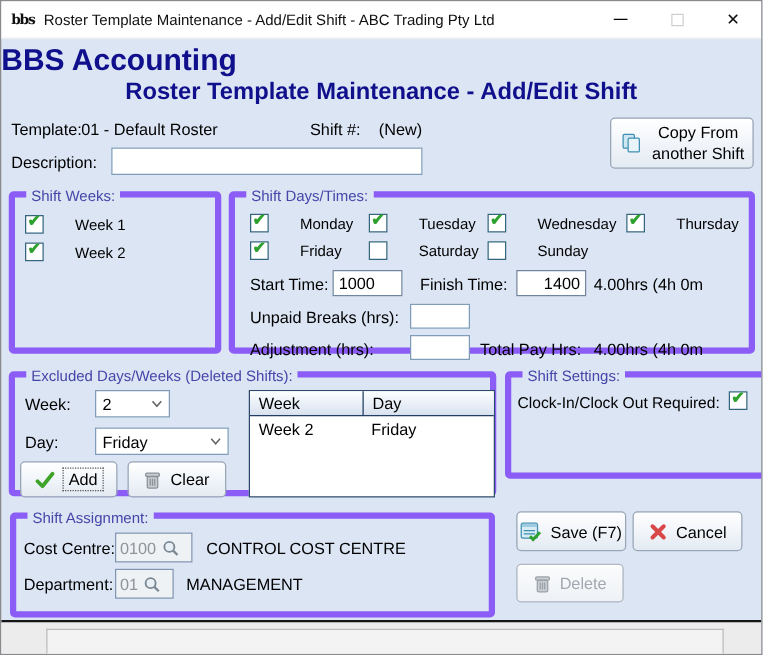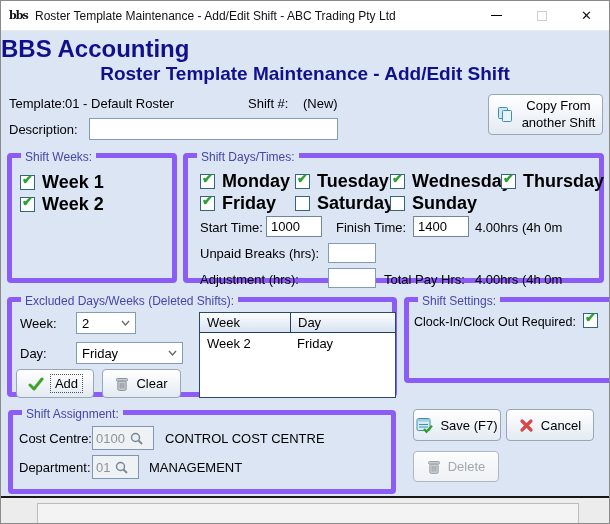--- a/index.html
+++ b/index.html
@@ -37,21 +37,21 @@
           border:1px solid #7F9DB9; font-family:"Liberation Sans",sans-serif; }
   .tin.dark { border-color:#70859E; }
   .group { position:absolute; border:5px solid #8b5cf6; border-radius:4px; }
   .gtitle { position:absolute; top:-8px; left:9px; background:#DBE5F4; padding:0 4px;
             font-size:12px; color:#4646A8; white-space:nowrap; }
   .cbrow { position:absolute; display:flex; align-items:center; }
   .cb { position:relative; width:15px; height:15px; background:#fff;
         border:1px solid #33657F; flex:0 0 auto; }
   .cb .mark { position:absolute; left:1px; top:-3px; font-size:13px; line-height:1;
               font-weight:700; color:#2EA02E; }
-  .cblabel { font-size:18px; font-weight:700; margin-left:7px; white-space:nowrap; }
+  .cblabel { font-size:12px; font-weight:400; margin-left:25px; white-space:nowrap; }
   .select { position:absolute; background:#fff; border:1px solid #7F9DB9;
             display:flex; align-items:center; justify-content:space-between;
             font-size:13px; padding:0 5px; }
   .btn { position:absolute; display:flex; align-items:center; justify-content:center;
          gap:7px; font-size:13px; color:#000; border:1px solid #98A6B6; border-radius:4px;
          background:linear-gradient(180deg,#ffffff 0%,#f0f4f9 55%,#E3EAF2 100%);
          box-shadow:inset 0 1px 0 #fff; }
   .btn.disabled { color:#A3A8B0; border-color:#AFB7C1;
          background:linear-gradient(180deg,#FBFCFD,#EEF1F5); }
   .focusline { outline:1px dotted #555; padding:1px 4px; }
@@ -176,21 +176,21 @@
     <div class="cbrow" style="left:202px; top:35px;">
       <span class="cb">
           <span class="mark"></span>
         </span>
       <span class="cblabel">Sunday</span>
     </div>
 
     <span class="lbl" style="left:12px; top:62px;">Start Time:</span>
     <input class="tin dark" style="left: 78px; top: 58px; width: 56px; height: 21px;" value="1000">
     <span class="lbl" style="left:148px; top:62px;">Finish Time:</span>
-    <input class="tin dark" style="left: 225px; top: 58px; width: 56px; height: 21px;" value="1400">
+    <input class="tin dark" style="left: 225px; top: 58px; width: 56px; height: 21px; text-align: right;" value="1400">
     <span class="val" style="left:287px; top:62px; width:130px; overflow:hidden;">4.00hrs (4h 0m</span>
 
     <span class="lbl" style="left:12px; top:88px;">Unpaid Breaks (hrs):</span>
     <input class="tin" style="left: 140px; top: 85px; width: 48px; height: 20px;" value="">
 
     <span class="lbl" style="left:12px; top:114px;">Adjustment (hrs):</span>
     <input class="tin" style="left: 140px; top: 110px; width: 48px; height: 20px;" value="">
     <span class="lbl" style="left:196px; top:114px;">Total Pay Hrs:</span>
     <span class="val" style="left:287px; top:114px; width:130px; overflow:hidden;">4.00hrs (4h 0m</span>
   </div>

